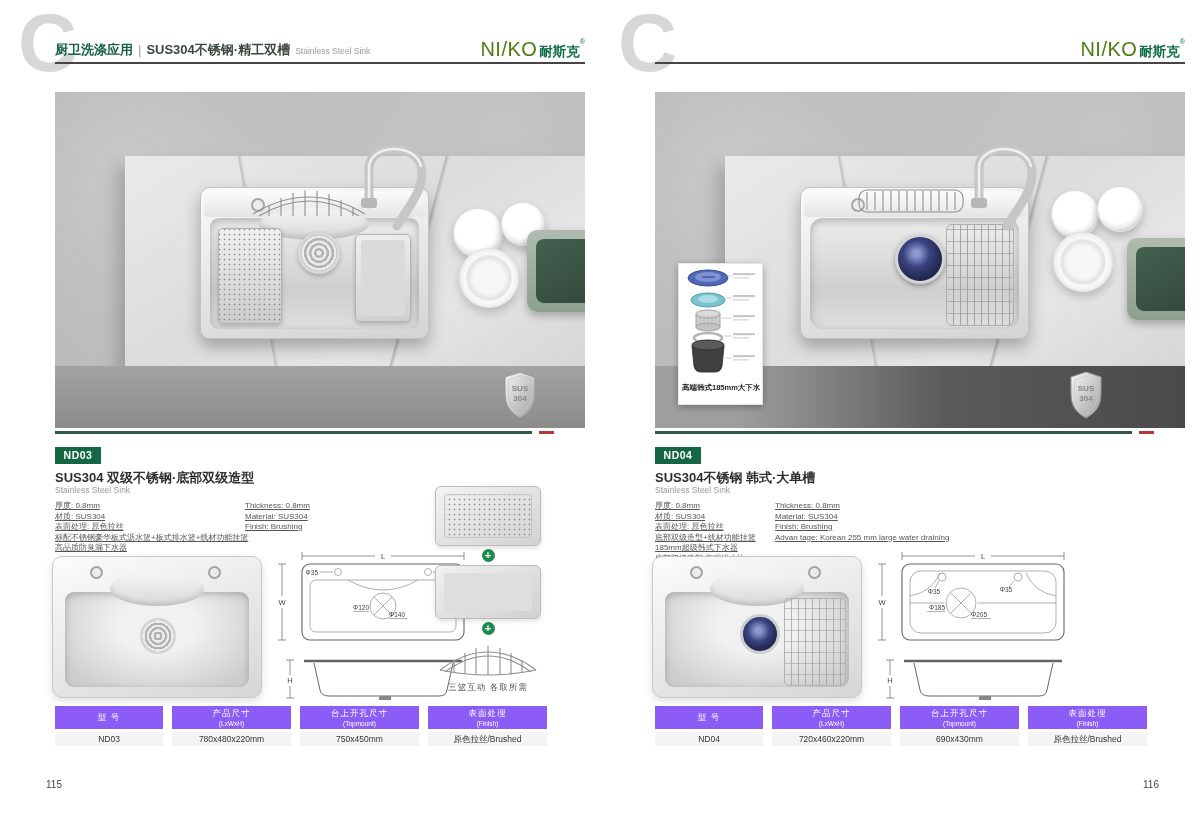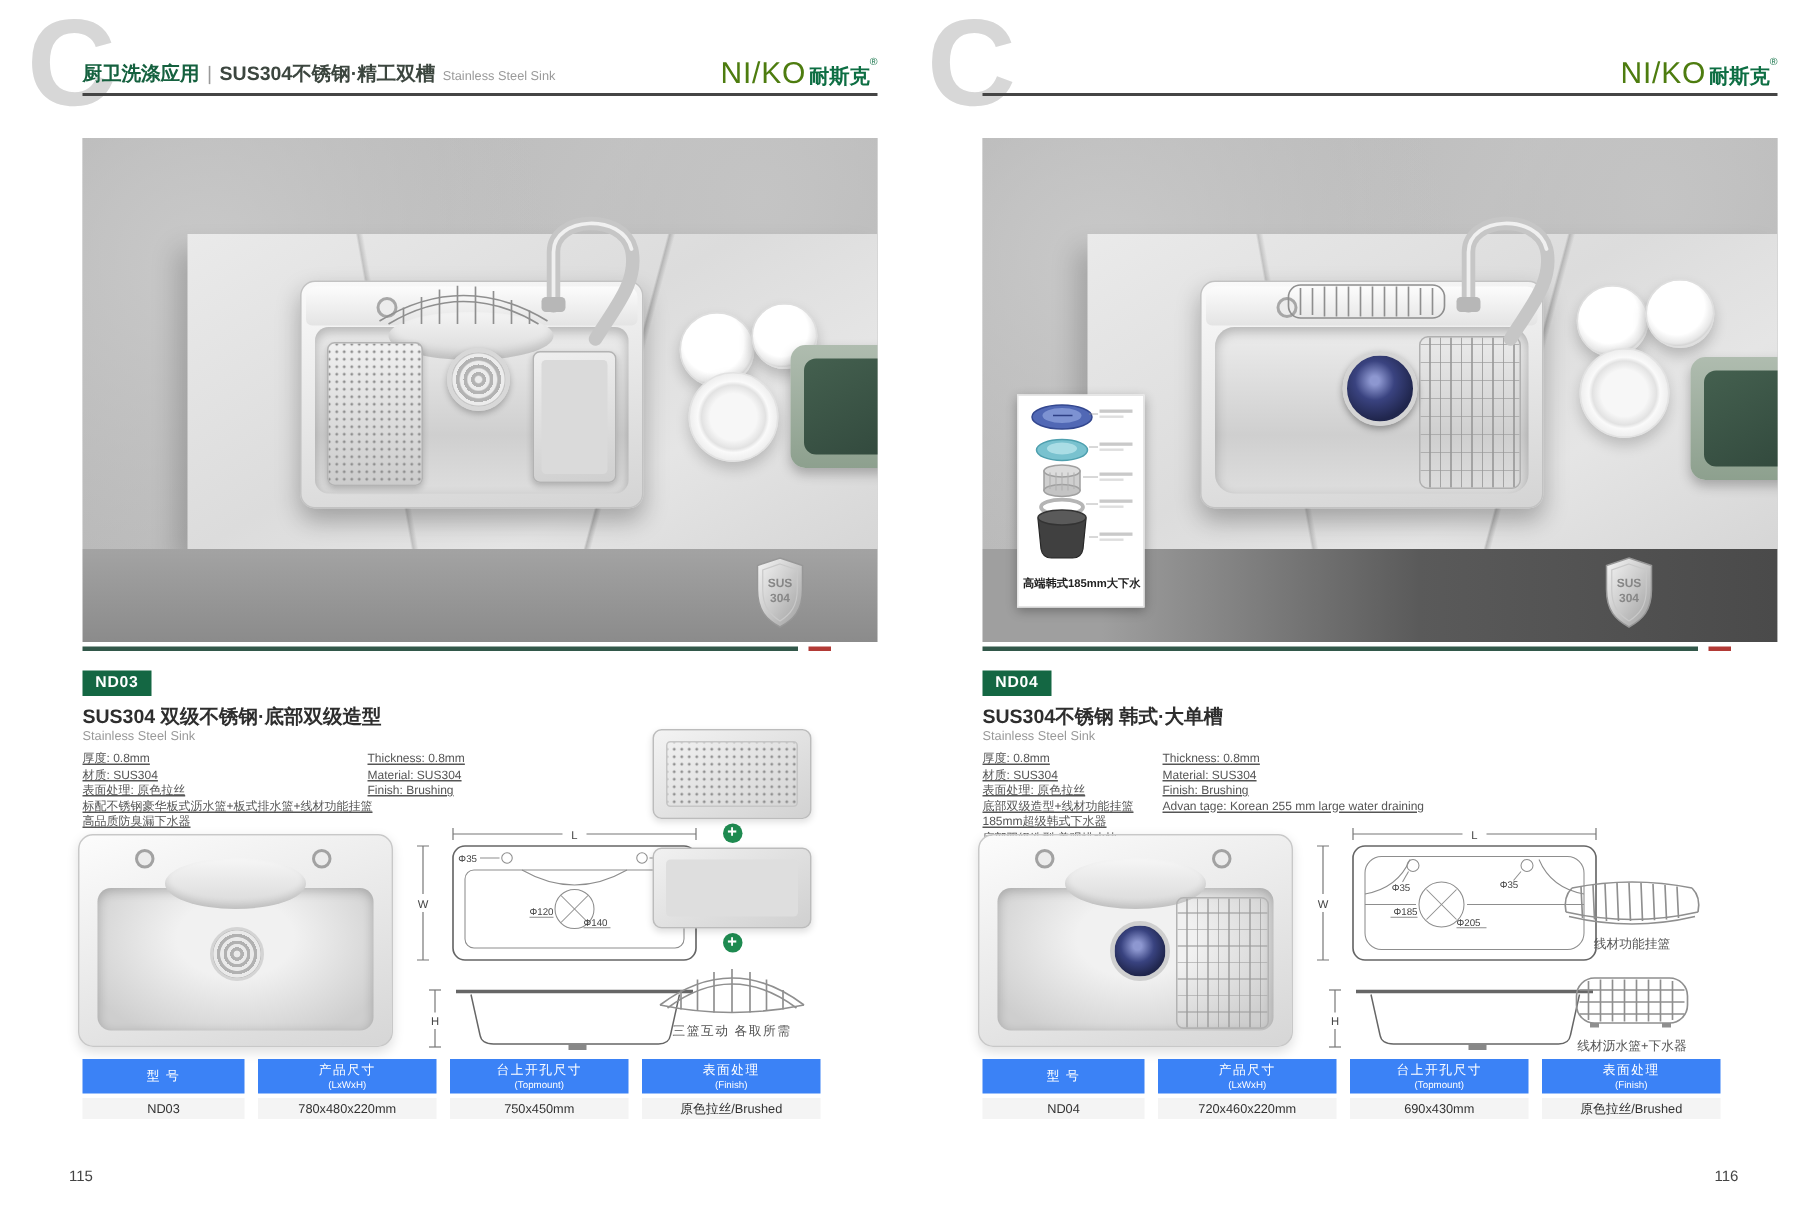--- a/index.html
+++ b/index.html
@@ -150,21 +150,21 @@
                  background:linear-gradient(150deg,#f1f1f1,#d0d0d0);box-shadow:0 2px 5px rgba(0,0,0,.13);}
   .acc-flat-inner{position:absolute;left:8px;right:8px;top:7px;bottom:7px;border-radius:3px;background:#dedede;}
   .acc-cap{font-size:8.5px;color:#555;margin-top:4px;letter-spacing:1px;white-space:nowrap;}
   .acc-col-r{position:absolute;left:434px;top:580px;width:108px;display:flex;flex-direction:column;align-items:center;}
   .acc-cap-r{font-size:8.5px;color:#555;margin:2px 0 8px;white-space:nowrap;}
   .wire{stroke:#8f8f8f;fill:none;stroke-width:1.1;}
 
   
   .ptable{position:absolute;left:55px;top:706px;display:grid;
           grid-template-columns:108px 119px 119px 119px;column-gap:9px;row-gap:3px;}
-  .th{background:#3b82f6;color:#fff;height:23px;display:flex;flex-direction:column;
+  .th{background:#8b5cf6;color:#fff;height:23px;display:flex;flex-direction:column;
       align-items:center;justify-content:center;text-align:center;}
   .th-main{font-size:8.5px;letter-spacing:1px;}
   .th-sub{font-size:6.5px;}
   .th-sub:empty{display:none;}
   .td{background:#f4f4f4;height:14px;line-height:14px;font-size:8.5px;color:#333;text-align:center;}
 
   .pageno{position:absolute;top:779px;font-size:10px;color:#444;}
   .pg0 .pageno{left:46px;} .pg1 .pageno{left:543px;}
 </style>
 </head>
@@ -474,39 +474,20 @@
     <line x1="10" y1="12" x2="10" y2="27" class="dimln"></line>
       <line x1="10" y1="38" x2="10" y2="50" class="dimln"></line>
     <line x1="6" y1="12" x2="14" y2="12" class="dimln"></line>
       <line x1="6" y1="50" x2="14" y2="50" class="dimln"></line>
     <text x="10" y="35" font-size="7.5" text-anchor="middle">H</text>
     <line x1="24" y1="13" x2="182" y2="13" stroke-width="2.4"></line>
     <path d="M34 15 L40 42 Q41 48 49 48 L159 48 Q166 48 167 42 L173 15" stroke-width="1"></path>
     <rect x="99" y="48" width="12" height="4" fill="#888" stroke="none"></rect>
   </svg>
 
-  <div class="acc-col-r">
-    <svg width="100" height="42" viewBox="0 0 100 42">
-      <path d="M10 12 Q50 4 90 12" class="wire"></path>
-        <path d="M6 28 Q50 38 94 28" class="wire"></path>
-      <path d="M8 31 Q50 41 92 31" class="wire"></path>
-      <path d="M10 12 Q4 18 6 28" class="wire"></path>
-        <path d="M90 12 Q96 18 94 28" class="wire"></path>
-      <path d="M16 11 L17 32 M24 10 L25 33 M32 9 L33 34 M40 8.5 L41 34 M48 8.5 L49 34 M56 8.7 L57 34 M64 9.3 L65 33.5 M72 10 L73 33 M80 11 L81 32" class="wire"></path>
-    </svg>
-    <div class="acc-cap-r">线材功能挂篮</div>
-    <svg width="84" height="46" viewBox="0 0 84 46">
-      <rect x="5" y="8" width="74" height="30" rx="12" class="wire" stroke-width="1.2"></rect>
-      <path d="M13 10 V36 M21 9 V37 M29 9 V37 M37 9 V37 M45 9 V37 M53 9 V37 M61 9 V37 M69 10 V36" class="wire"></path>
-      <path d="M7 16 H77 M7 24 H77 M7 32 H77" class="wire"></path>
-      <rect x="14" y="38" width="6" height="3" fill="#8f8f8f" stroke="none"></rect>
-      <rect x="62" y="38" width="6" height="3" fill="#8f8f8f" stroke="none"></rect>
-    </svg>
-    <div class="acc-cap-r">线材沥水篮+下水器</div>
-  </div>
 
   <div class="ptable">
     <div class="th">
         <div class="th-main">型 号</div>
       </div>
     <div class="th">
         <div class="th-main">产品尺寸</div>
         <div class="th-sub">(LxWxH)</div>
       </div>
     <div class="th">

